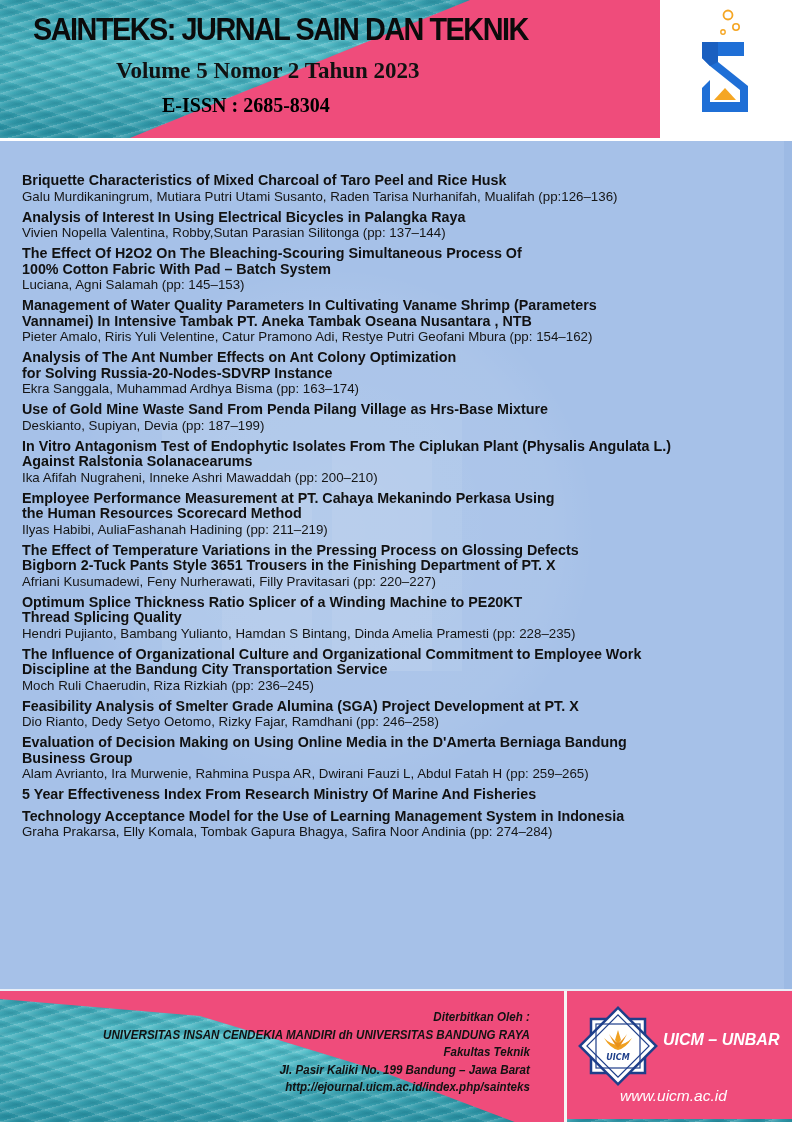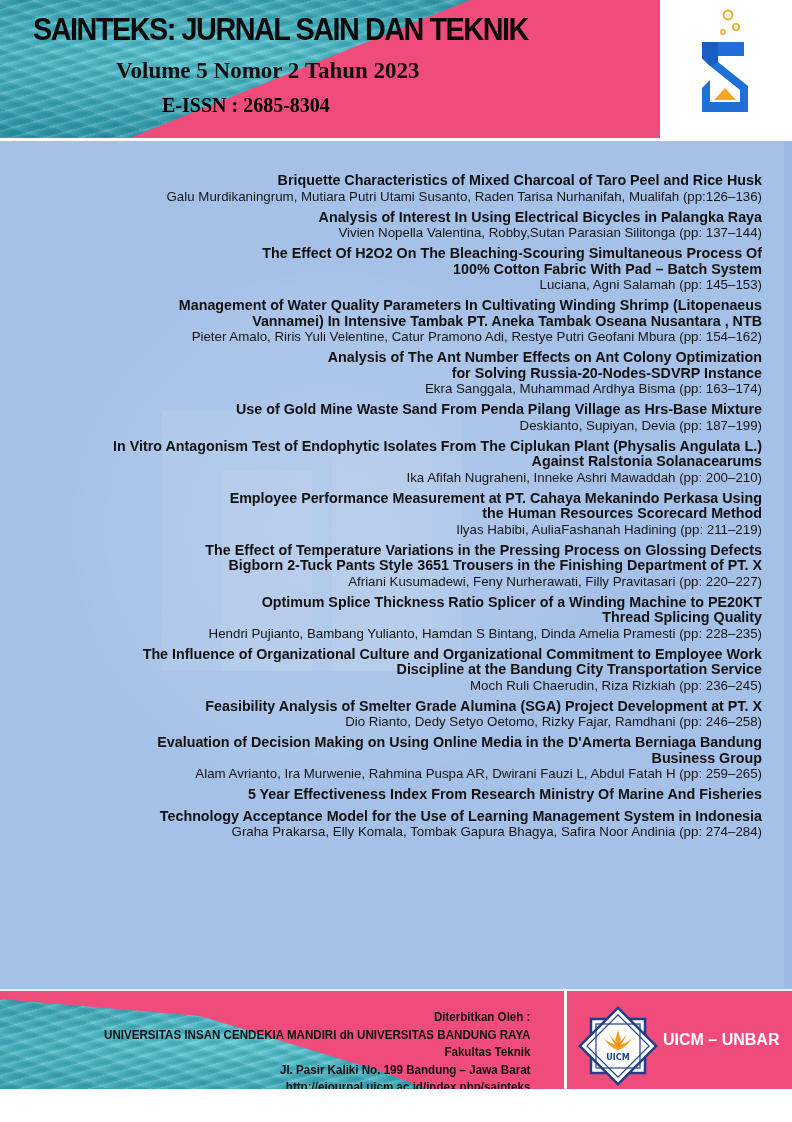--- a/index.html
+++ b/index.html
@@ -56,34 +56,34 @@
   }
   .content .right-strip { position: absolute; right: 0; top: 0; width: 8px; height: 100%; background: #9dbae4; }
   .watermark {
     position: absolute; left: 72px; top: 130px; width: 520px; height: 520px; border-radius: 50%;
     background: radial-gradient(circle at 50% 50%, rgba(255,255,255,0.10) 0%, rgba(255,255,255,0.06) 60%, rgba(255,255,255,0.0) 72%);
   }
   .watermark .bldg { position: absolute; background: rgba(255,255,255,0.07); }
 
   .articles {
     position: absolute; right: 30px; top: 0; width: 740px;
-    text-align: right; color: #111;
+    color: #111;
   }
   .article { margin-bottom: 6px; }
   .article-title {
     display: block; font-family: "Liberation Sans", sans-serif; font-weight: bold;
     font-size: 14.3px; line-height: 15.5px; color: #111;
   }
   .article-authors {
     display: block; font-family: "Liberation Sans", sans-serif;
     font-size: 13.3px; line-height: 15px; color: #151515;
   }
 
   
-  .footer { position: absolute; left: 0; top: 989px; width: 792px; height: 100px; overflow: hidden; border-top: 2px solid #e8eef7; }
+  .footer { position: absolute; left: 0; top: 989px; width: 792px; height: 133px; overflow: hidden; border-top: 2px solid #e8eef7; font-style: italic; }
   .footer .water { position: absolute; left: 0; top: 0; width: 792px; height: 133px; }
   .footer .pink-left {
     position: absolute; left: 0; top: 0; width: 564px; height: 133px; background: #ef4c7b;
     clip-path: polygon(0 0, 564px 0, 564px 133px, 520px 133px, 380px 80px, 200px 25px, 0 8px);
   }
   .footer .divider { position: absolute; left: 564px; top: 0; width: 3px; height: 133px; background: #f6f6f6; }
   .footer .pink-right {
     position: absolute; left: 567px; top: 0; width: 225px; height: 133px; background: #ef4c7b;
     clip-path: polygon(0 0, 225px 0, 225px 128px, 0 128px);
   }
@@ -149,21 +149,21 @@
       <span class="article-authors">Vivien Nopella Valentina, Robby,Sutan Parasian Silitonga (pp: 137–144)</span>
     </div>
 
     <div class="article">
       <span class="article-title">The Effect Of H2O2 On The Bleaching-Scouring Simultaneous Process Of</span>
       <span class="article-title">100% Cotton Fabric With Pad – Batch System</span>
       <span class="article-authors">Luciana, Agni Salamah (pp: 145–153)</span>
     </div>
 
     <div class="article">
-      <span class="article-title">Management of Water Quality Parameters In Cultivating Winding Shrimp (Litopenaeus</span>
+      <span class="article-title">Management of Water Quality Parameters In Cultivating Vaname Shrimp (Parameters</span>
       <span class="article-title">Vannamei) In Intensive Tambak PT. Aneka Tambak Oseana Nusantara , NTB</span>
       <span class="article-authors">Pieter Amalo, Riris Yuli Velentine, Catur Pramono Adi, Restye Putri Geofani Mbura (pp: 154–162)</span>
     </div>
 
     <div class="article">
       <span class="article-title">Analysis of The Ant Number Effects on Ant Colony Optimization</span>
       <span class="article-title">for Solving Russia-20-Nodes-SDVRP Instance</span>
       <span class="article-authors">Ekra Sanggala, Muhammad Ardhya Bisma (pp: 163–174)</span>
     </div>
 

